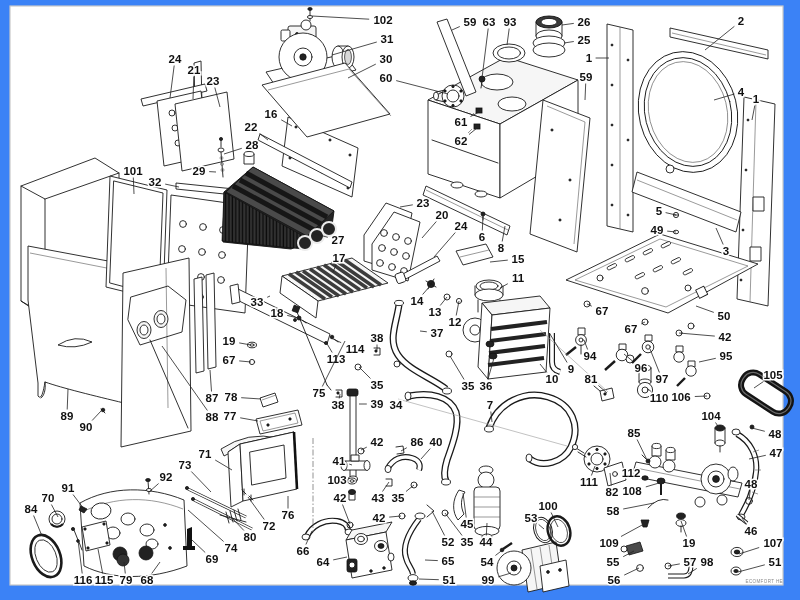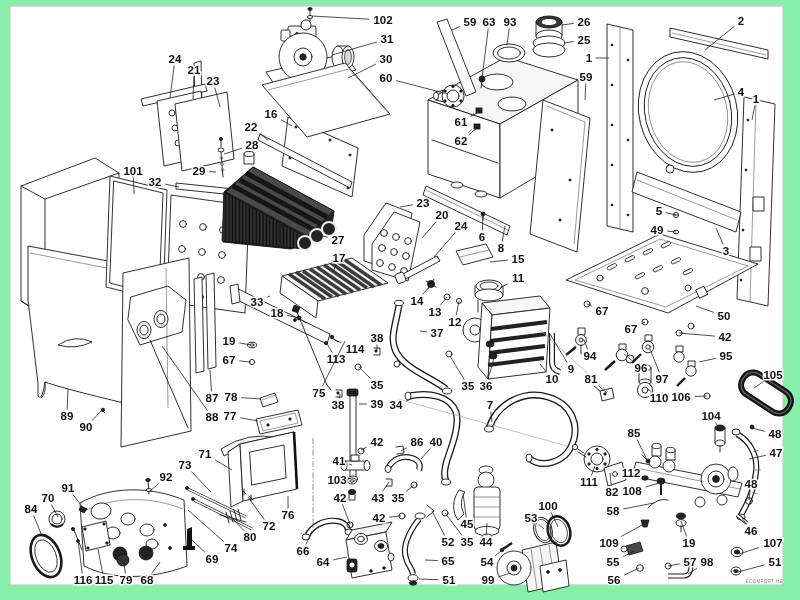--- a/index.html
+++ b/index.html
@@ -1,17 +1,17 @@
 <!DOCTYPE html>
 <html><head>
 <meta charset="utf-8">
 <style>
   html,body{margin:0;padding:0;background:#fff;}
   body{font-family:"Liberation Sans",sans-serif;}
-  #stage{position:relative;width:800px;height:600px;background:#86efac;overflow:hidden;}
+  #stage{position:relative;width:800px;height:600px;background:#3b82f6;overflow:hidden;}
   svg{display:block;}
   .ln{stroke:#1a1a1a;stroke-width:.9;fill:none;stroke-linejoin:round;stroke-linecap:round;}
   .fw{stroke:#1a1a1a;stroke-width:.9;fill:#ffffff;stroke-linejoin:round;}
   .fl{stroke:#1a1a1a;stroke-width:.9;fill:#f6f6f6;stroke-linejoin:round;}
   .fd{stroke:#111;stroke-width:.8;fill:#222;}
   .thin{stroke:#555;stroke-width:.6;fill:none;}
   .callout{font:bold 11.5px "Liberation Sans",sans-serif;fill:#101010;
            paint-order:stroke;stroke:#ffffff;stroke-width:3px;}
   .leader{stroke:#222;stroke-width:.8;fill:none;}
   .wm{font:4.5px "Liberation Sans",sans-serif;fill:#8a8a8a;letter-spacing:.4px;}

